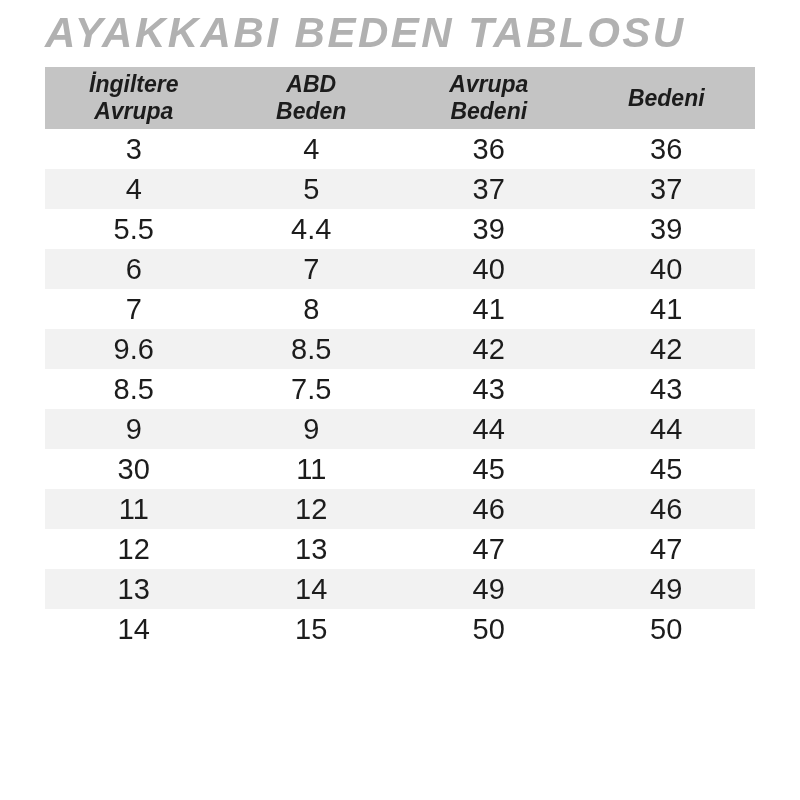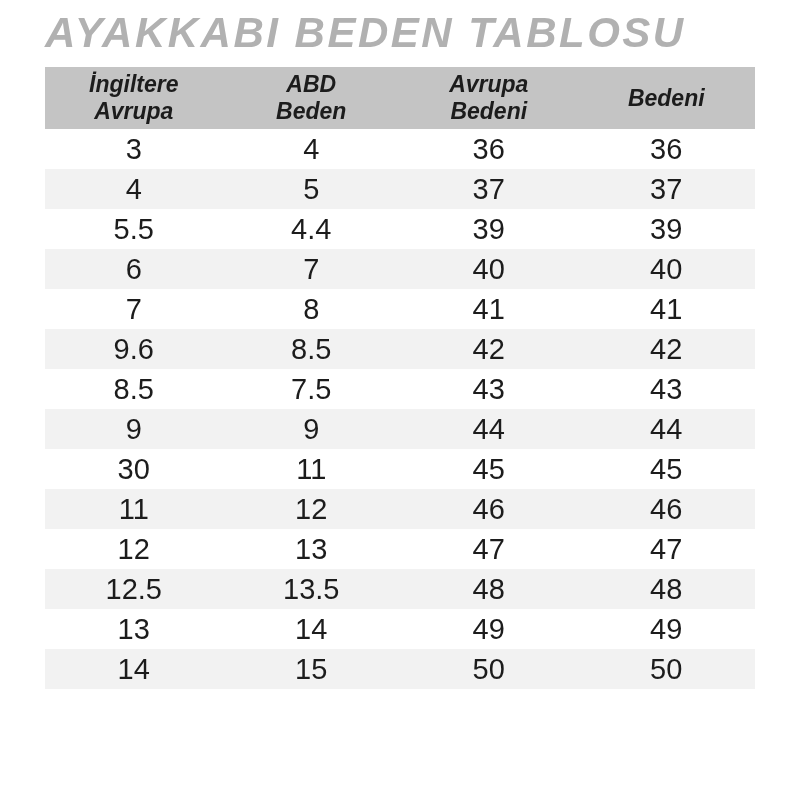--- a/index.html
+++ b/index.html
@@ -142,26 +142,20 @@
           <td>46</td>
           <td>46</td>
         </tr>
         <tr>
           <td>12</td>
           <td>13</td>
           <td>47</td>
           <td>47</td>
         </tr>
         <tr>
-          <td>12.5</td>
-          <td>13.5</td>
-          <td>48</td>
-          <td>48</td>
-        </tr>
-        <tr>
           <td>13</td>
           <td>14</td>
           <td>49</td>
           <td>49</td>
         </tr>
         <tr>
           <td>14</td>
           <td>15</td>
           <td>50</td>
           <td>50</td>

